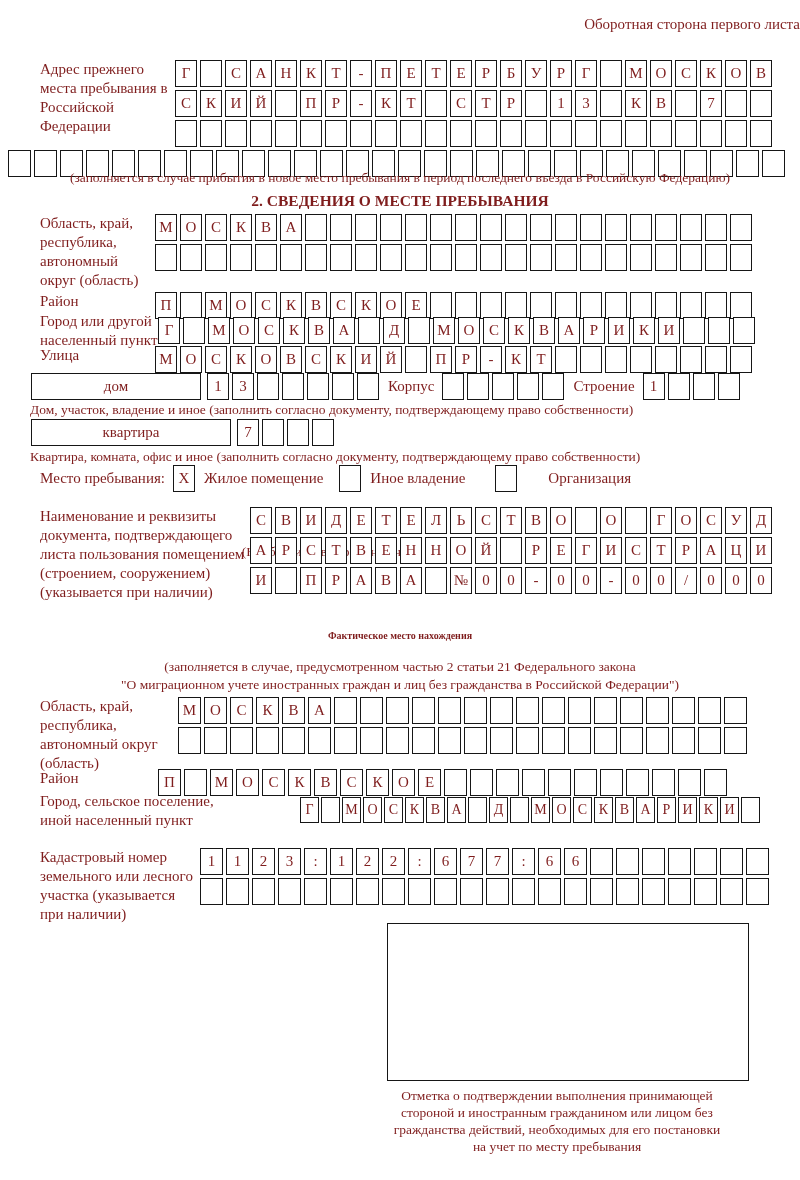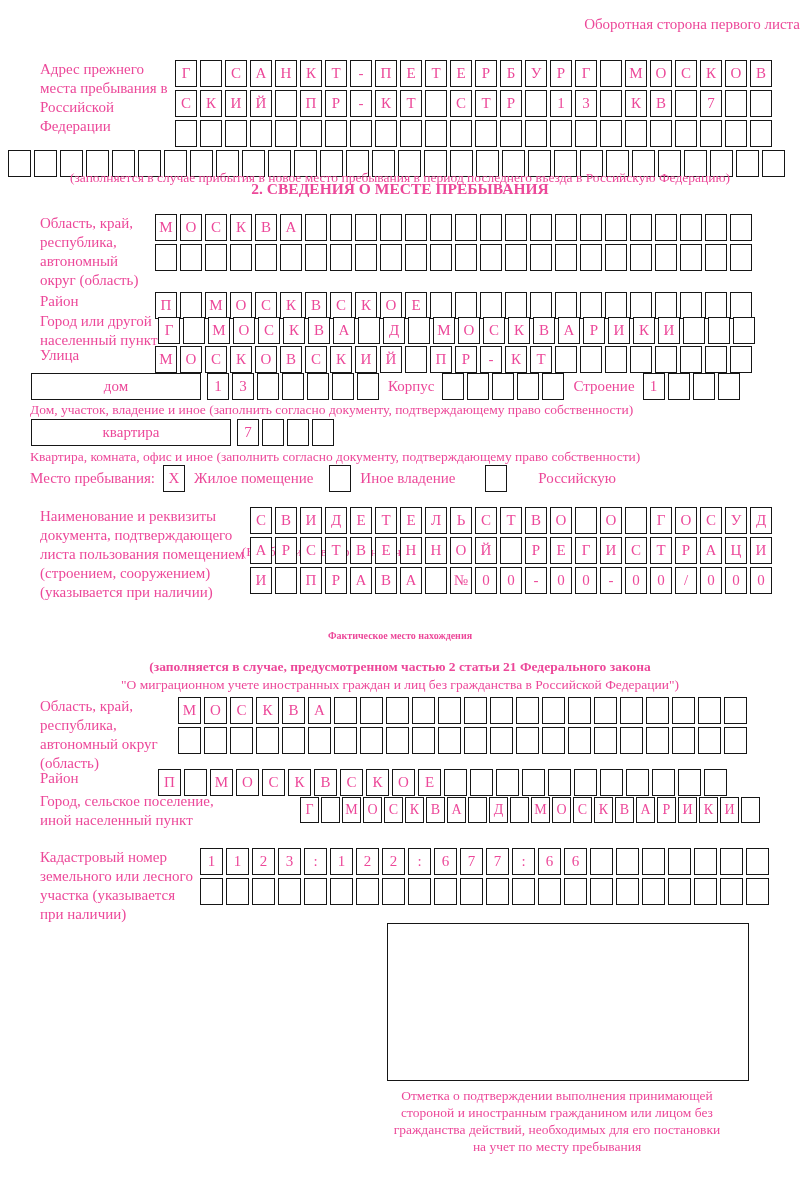--- a/index.html
+++ b/index.html
@@ -1,18 +1,18 @@
 <!DOCTYPE html>
 <html lang="ru"><head>
 <meta charset="utf-8">
 <title>Form</title>
 <style>
   html,body{margin:0;padding:0;background:#fff;}
   .page{position:relative;width:800px;height:1180px;background:#fff;overflow:hidden;
-        font-family:"Liberation Serif",serif;color:#ec4899;}
+        font-family:"Liberation Serif",serif;color:#7f1d1d;}
   .abs{position:absolute;left:0;width:800px;}
   .frow{display:flex;align-items:flex-start;padding-left:40px;}
   .lbl{font-size:15px;line-height:19px;}
   .w135{width:135px;} .w115{width:115px;} .w118{width:118px;} .w210{width:210px;}
   .w138{width:138px;} .w190{width:190px;} .w160{width:160px;margin-top:15px;}
   .cells{display:flex;}
   .cell{box-sizing:border-box;width:22px;height:27px;border:1.6px solid #161616;margin-right:3px;
         display:flex;align-items:center;justify-content:center;font-size:15px;line-height:1;background:#fff;}
   .wc .cell{width:23px;}
   .sc .cell{width:19px;height:26px;margin-right:2px;font-size:14px;}
@@ -20,34 +20,34 @@
   .note{font-size:13.5px;line-height:17px;}
   .center{text-align:center;}
   .ttl{font-weight:bold;font-size:15.5px;text-align:center;}
   .fieldbox{box-sizing:border-box;height:27px;border:1.6px solid #161616;display:flex;
             align-items:center;justify-content:center;font-size:15px;margin-right:6px;background:#fff;}
   .inline-lbl{font-size:15px;line-height:27px;margin:0 8px 0 6px;white-space:nowrap;}
   .r-header{top:16px;padding-right:40px;text-align:right;font-size:15px;}
   .r-prev{top:60px;}
   .r-full{top:150px;padding-left:8px;}
   .r-note1{top:169px;}
-  .r-title2{top:180px;}
+  .r-title2{top:192px;}
   .r-region{top:214px;}
   .r-district{top:292px;}
   .r-city{top:312px;}
   .r-street{top:346px;}
   .r-house{top:373px;padding-left:31px;display:flex;align-items:center;}
   .r-hnote{top:401px;padding-left:30px;}
   .r-apt{top:419px;padding-left:31px;display:flex;align-items:center;}
   .r-anote{top:448px;padding-left:30px;}
   .r-stay{top:465px;padding-left:30px;display:flex;align-items:center;}
   .r-snote{top:519px;width:660px;margin-top:24px;}
   .r-doc{top:507px;}
   .r-ftitle{top:630px;font-size:10px;}
-  .r-fnote1{top:658px;font-weight:bold;}
+  .r-fnote1{top:658px;}
   .r-fnote2{top:676px;}
   .r-fregion{top:697px;}
   .r-fdistrict{top:769px;}
   .r-fcity{top:792px;}
   .r-cad{top:833px;}
   .r-stamp{top:923px;left:387px;width:362px;height:158px;border:1.5px solid #161616;box-sizing:border-box;background:#fff;}
   .r-caption{top:1087px;left:392px;width:330px;}
   .mt5{margin-top:5px;} .mt15{margin-top:15px;}
 </style>
 </head>
@@ -362,33 +362,33 @@
         <div class="cell">7</div>
         <div class="cell"></div>
         <div class="cell"></div>
         <div class="cell"></div>
       </div>
   </div>
 
   <div class="abs r-anote note">Квартира, комната, офис и иное (заполнить согласно документу, подтверждающему право собственности)</div>
 
   <div class="abs r-stay">
-    <div class="inline-lbl" style="margin-left:0;">Место пребывания:</div>
+    <div class="inline-lbl" style="margin-left:10px;">Место пребывания:</div>
     <div class="cells">
         <div class="cell">X</div>
       </div>
     <div class="inline-lbl">Жилое помещение</div>
     <div class="cells" style="margin-left:8px;">
         <div class="cell"></div>
       </div>
     <div class="inline-lbl">Иное владение</div>
     <div class="cells" style="margin-left:22px;">
         <div class="cell"></div>
       </div>
-    <div class="inline-lbl" style="margin-left:28px;">Российскую</div>
+    <div class="inline-lbl" style="margin-left:28px;">Организация</div>
   </div>
 
   <div class="abs r-snote note center">(Необходимо выбрать нужное)</div>
 
   <div class="abs r-doc frow">
     <div class="lbl w210">Наименование и реквизиты документа, подтверждающего листа пользования помещением (строением, сооружением) (указывается при наличии)</div>
     <div class="colrows">
       <div class="cells">
           <div class="cell">С</div>
           <div class="cell">В</div>

